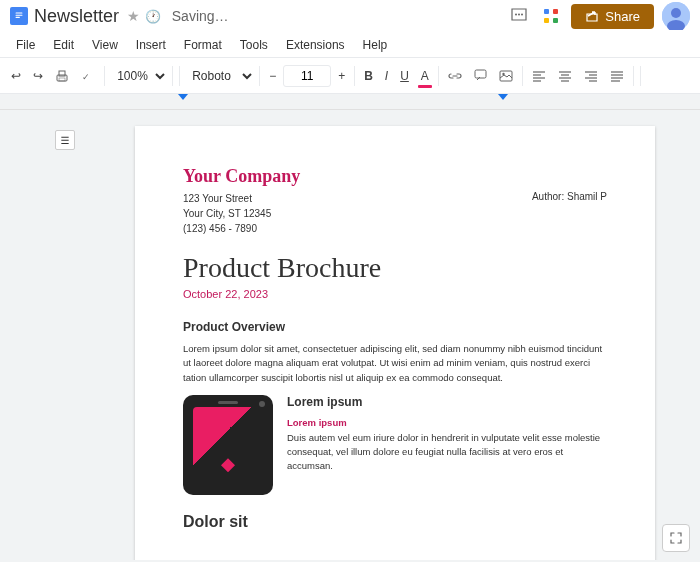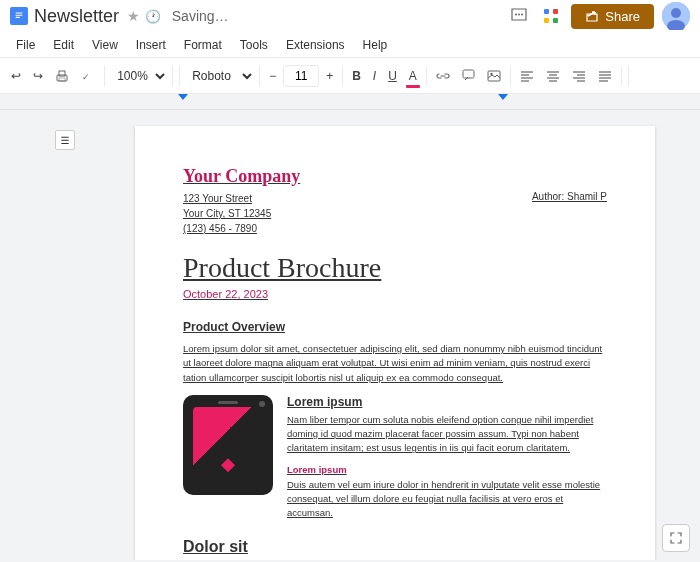--- a/index.html
+++ b/index.html
@@ -40,21 +40,21 @@
       padding: 3px 5px; font-size: 12px; color: #444; cursor: pointer;
       border-radius: 3px; display:flex; align-items:center; justify-content:center;
       border: none; background: transparent; height: 28px;
     }
     .toolbar-separator { width: 1px; height: 20px; background: #e8eaed; margin: 0 2px; }
     .toolbar-select {
       border: none; background: transparent; font-size: 12px; color: #333;
       cursor: pointer; padding: 2px 4px; border-radius: 3px; height: 26px;
     }
     .font-size-input {
-      width: 36px; text-align: center; border: 1px solid #e8eaed;
+      width: 48px; text-align: center; border: 1px solid #e8eaed;
       border-radius: 3px; font-size: 12px; padding: 1px 2px; height: 22px;
     }
     .zoom-select {
       border: none; background: transparent; font-size: 12px; color: #333;
       cursor: pointer; padding: 2px 4px; border-radius: 3px; height: 26px;
     }
     .tb-bold { font-weight: bold; }
     .tb-italic { font-style: italic; }
     .tb-underline { text-decoration: underline; }
     .tb-color-btn { position:relative; }
@@ -62,21 +62,21 @@
 
     
     .ruler { height: 16px; background: #f1f3f4; border-bottom: 1px solid #e0e0e0; position: relative; }
 
     
     .content-area {
       display: flex; background: #f1f3f4; overflow-y: auto;
       height: calc(562px - 32px - 26px - 36px - 16px - 2px);
     }
     .page-margin-left { width: 130px; flex-shrink:0; }
-    .page-wrapper { flex: 1; display:flex; flex-direction: column; align-items:center; padding: 16px 0; text-decoration: underline; }
+    .page-wrapper { flex: 1; display:flex; flex-direction: column; align-items:center; padding: 16px 0; }
     .page {
       background: #fff; width: 520px; min-height: 700px;
       box-shadow: 0 1px 3px rgba(0,0,0,0.2);
       padding: 40px 48px 40px 48px; position: relative;
     }
     .page-margin-right { width: 40px; flex-shrink:0; }
 
     
     .company-name { color: #c2185b; font-size: 18px; font-weight: bold; font-family: Georgia, serif; }
     .address-line { font-size: 10px; color: #333; line-height: 1.5; }
@@ -292,21 +292,20 @@
         <div class="phone-image">
           <div class="phone-speaker"></div>
           <div class="phone-circle"></div>
           <div class="phone-screen">
             <div class="phone-diamond"></div>
           </div>
         </div>
 
         <div style="flex:1;">
           <div class="lorem-heading">Lorem ipsum</div>
-          <div class="body-text">Nam liber tempor cum soluta nobis eleifend option congue nihil imperdiet doming id quod mazim placerat facer possim assum. Typi non habent claritatem insitam; est usus legentis in iis qui facit eorum claritatem.</div>
           <div class="lorem-pink">Lorem ipsum</div>
           <div class="body-text">Duis autem vel eum iriure dolor in hendrerit in vulputate velit esse molestie consequat, vel illum dolore eu feugiat nulla facilisis at vero eros et accumsan.</div>
         </div>
       </div>
 
       <div class="dolor-heading">Dolor sit</div>
 
     </div>
   </div>
 

